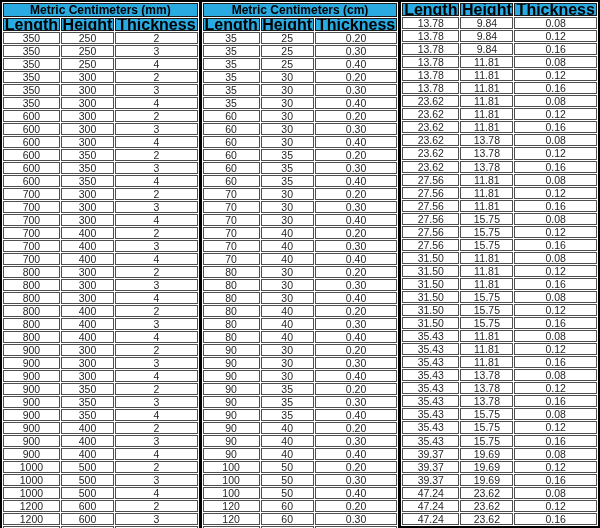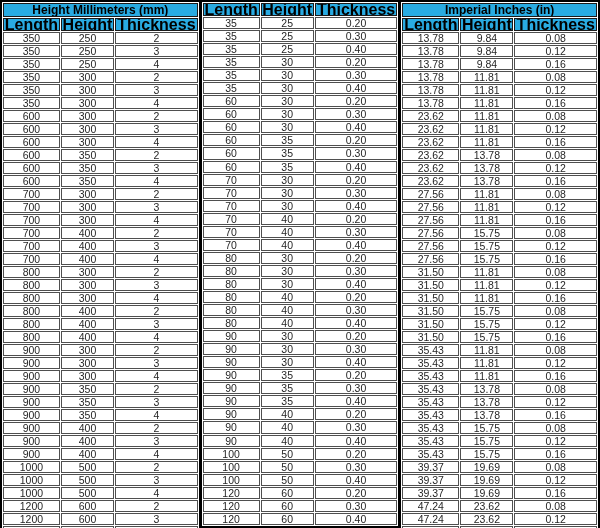--- a/index.html
+++ b/index.html
@@ -66,21 +66,21 @@
   }
 </style>
 </head>
 <body>
 
 <div class="table-wrap">
 
   <table>
     <thead>
       <tr>
-        <th class="group-title" colspan="3">Height Millimeters (mm)</th>
+        <th class="group-title" colspan="3">Metric Centimeters (mm)</th>
       </tr>
       <tr>
         <th class="col-header">Length</th>
         <th class="col-header">Height</th>
         <th class="col-header">Thickness</th>
       </tr>
     </thead>
     <tbody>
         <tr>
           <td>350</td>
@@ -269,244 +269,244 @@
         </tr>
         <tr>
           <td>1200</td>
           <td>600</td>
           <td>3</td>
         </tr>
         <tr>
           <td>1200</td>
           <td>600</td>
           <td>4</td>
+        </tr>
+      </tbody>
+  </table>
+
+  <table>
+    <thead>
+      <tr>
+        <th class="group-title" colspan="3">Metric Centimeters (cm)</th>
+      </tr>
+      <tr>
+        <th class="col-header">Length</th>
+        <th class="col-header">Height</th>
+        <th class="col-header">Thickness</th>
+      </tr>
+    </thead>
+    <tbody>
+        <tr>
+          <td>35</td>
+          <td>25</td>
+          <td>0.20</td>
+        </tr>
+        <tr>
+          <td>35</td>
+          <td>25</td>
+          <td>0.30</td>
+        </tr>
+        <tr>
+          <td>35</td>
+          <td>25</td>
+          <td>0.40</td>
+        </tr>
+        <tr>
+          <td>35</td>
+          <td>30</td>
+          <td>0.20</td>
+        </tr>
+        <tr>
+          <td>35</td>
+          <td>30</td>
+          <td>0.30</td>
+        </tr>
+        <tr>
+          <td>35</td>
+          <td>30</td>
+          <td>0.40</td>
+        </tr>
+        <tr>
+          <td>60</td>
+          <td>30</td>
+          <td>0.20</td>
+        </tr>
+        <tr>
+          <td>60</td>
+          <td>30</td>
+          <td>0.30</td>
+        </tr>
+        <tr>
+          <td>60</td>
+          <td>30</td>
+          <td>0.40</td>
+        </tr>
+        <tr>
+          <td>60</td>
+          <td>35</td>
+          <td>0.20</td>
+        </tr>
+        <tr>
+          <td>60</td>
+          <td>35</td>
+          <td>0.30</td>
+        </tr>
+        <tr>
+          <td>60</td>
+          <td>35</td>
+          <td>0.40</td>
+        </tr>
+        <tr>
+          <td>70</td>
+          <td>30</td>
+          <td>0.20</td>
+        </tr>
+        <tr>
+          <td>70</td>
+          <td>30</td>
+          <td>0.30</td>
+        </tr>
+        <tr>
+          <td>70</td>
+          <td>30</td>
+          <td>0.40</td>
+        </tr>
+        <tr>
+          <td>70</td>
+          <td>40</td>
+          <td>0.20</td>
+        </tr>
+        <tr>
+          <td>70</td>
+          <td>40</td>
+          <td>0.30</td>
+        </tr>
+        <tr>
+          <td>70</td>
+          <td>40</td>
+          <td>0.40</td>
+        </tr>
+        <tr>
+          <td>80</td>
+          <td>30</td>
+          <td>0.20</td>
+        </tr>
+        <tr>
+          <td>80</td>
+          <td>30</td>
+          <td>0.30</td>
+        </tr>
+        <tr>
+          <td>80</td>
+          <td>30</td>
+          <td>0.40</td>
+        </tr>
+        <tr>
+          <td>80</td>
+          <td>40</td>
+          <td>0.20</td>
+        </tr>
+        <tr>
+          <td>80</td>
+          <td>40</td>
+          <td>0.30</td>
+        </tr>
+        <tr>
+          <td>80</td>
+          <td>40</td>
+          <td>0.40</td>
+        </tr>
+        <tr>
+          <td>90</td>
+          <td>30</td>
+          <td>0.20</td>
+        </tr>
+        <tr>
+          <td>90</td>
+          <td>30</td>
+          <td>0.30</td>
+        </tr>
+        <tr>
+          <td>90</td>
+          <td>30</td>
+          <td>0.40</td>
+        </tr>
+        <tr>
+          <td>90</td>
+          <td>35</td>
+          <td>0.20</td>
+        </tr>
+        <tr>
+          <td>90</td>
+          <td>35</td>
+          <td>0.30</td>
+        </tr>
+        <tr>
+          <td>90</td>
+          <td>35</td>
+          <td>0.40</td>
+        </tr>
+        <tr>
+          <td>90</td>
+          <td>40</td>
+          <td>0.20</td>
+        </tr>
+        <tr>
+          <td>90</td>
+          <td>40</td>
+          <td>0.30</td>
+        </tr>
+        <tr>
+          <td>90</td>
+          <td>40</td>
+          <td>0.40</td>
+        </tr>
+        <tr>
+          <td>100</td>
+          <td>50</td>
+          <td>0.20</td>
+        </tr>
+        <tr>
+          <td>100</td>
+          <td>50</td>
+          <td>0.30</td>
+        </tr>
+        <tr>
+          <td>100</td>
+          <td>50</td>
+          <td>0.40</td>
+        </tr>
+        <tr>
+          <td>120</td>
+          <td>60</td>
+          <td>0.20</td>
+        </tr>
+        <tr>
+          <td>120</td>
+          <td>60</td>
+          <td>0.30</td>
+        </tr>
+        <tr>
+          <td>120</td>
+          <td>60</td>
+          <td>0.40</td>
         </tr>
       </tbody>
   </table>
 
   <table>
     <thead>
       <tr>
         <th class="col-header">Length</th>
         <th class="col-header">Height</th>
         <th class="col-header">Thickness</th>
       </tr>
     </thead>
     <tbody>
         <tr>
-          <td>35</td>
-          <td>25</td>
-          <td>0.20</td>
-        </tr>
-        <tr>
-          <td>35</td>
-          <td>25</td>
-          <td>0.30</td>
-        </tr>
-        <tr>
-          <td>35</td>
-          <td>25</td>
-          <td>0.40</td>
-        </tr>
-        <tr>
-          <td>35</td>
-          <td>30</td>
-          <td>0.20</td>
-        </tr>
-        <tr>
-          <td>35</td>
-          <td>30</td>
-          <td>0.30</td>
-        </tr>
-        <tr>
-          <td>35</td>
-          <td>30</td>
-          <td>0.40</td>
-        </tr>
-        <tr>
-          <td>60</td>
-          <td>30</td>
-          <td>0.20</td>
-        </tr>
-        <tr>
-          <td>60</td>
-          <td>30</td>
-          <td>0.30</td>
-        </tr>
-        <tr>
-          <td>60</td>
-          <td>30</td>
-          <td>0.40</td>
-        </tr>
-        <tr>
-          <td>60</td>
-          <td>35</td>
-          <td>0.20</td>
-        </tr>
-        <tr>
-          <td>60</td>
-          <td>35</td>
-          <td>0.30</td>
-        </tr>
-        <tr>
-          <td>60</td>
-          <td>35</td>
-          <td>0.40</td>
-        </tr>
-        <tr>
-          <td>70</td>
-          <td>30</td>
-          <td>0.20</td>
-        </tr>
-        <tr>
-          <td>70</td>
-          <td>30</td>
-          <td>0.30</td>
-        </tr>
-        <tr>
-          <td>70</td>
-          <td>30</td>
-          <td>0.40</td>
-        </tr>
-        <tr>
-          <td>70</td>
-          <td>40</td>
-          <td>0.20</td>
-        </tr>
-        <tr>
-          <td>70</td>
-          <td>40</td>
-          <td>0.30</td>
-        </tr>
-        <tr>
-          <td>70</td>
-          <td>40</td>
-          <td>0.40</td>
-        </tr>
-        <tr>
-          <td>80</td>
-          <td>30</td>
-          <td>0.20</td>
-        </tr>
-        <tr>
-          <td>80</td>
-          <td>30</td>
-          <td>0.30</td>
-        </tr>
-        <tr>
-          <td>80</td>
-          <td>30</td>
-          <td>0.40</td>
-        </tr>
-        <tr>
-          <td>80</td>
-          <td>40</td>
-          <td>0.20</td>
-        </tr>
-        <tr>
-          <td>80</td>
-          <td>40</td>
-          <td>0.30</td>
-        </tr>
-        <tr>
-          <td>80</td>
-          <td>40</td>
-          <td>0.40</td>
-        </tr>
-        <tr>
-          <td>90</td>
-          <td>30</td>
-          <td>0.20</td>
-        </tr>
-        <tr>
-          <td>90</td>
-          <td>30</td>
-          <td>0.30</td>
-        </tr>
-        <tr>
-          <td>90</td>
-          <td>30</td>
-          <td>0.40</td>
-        </tr>
-        <tr>
-          <td>90</td>
-          <td>35</td>
-          <td>0.20</td>
-        </tr>
-        <tr>
-          <td>90</td>
-          <td>35</td>
-          <td>0.30</td>
-        </tr>
-        <tr>
-          <td>90</td>
-          <td>35</td>
-          <td>0.40</td>
-        </tr>
-        <tr>
-          <td>90</td>
-          <td>40</td>
-          <td>0.20</td>
-        </tr>
-        <tr>
-          <td>90</td>
-          <td>40</td>
-          <td>0.30</td>
-        </tr>
-        <tr>
-          <td>90</td>
-          <td>40</td>
-          <td>0.40</td>
-        </tr>
-        <tr>
-          <td>100</td>
-          <td>50</td>
-          <td>0.20</td>
-        </tr>
-        <tr>
-          <td>100</td>
-          <td>50</td>
-          <td>0.30</td>
-        </tr>
-        <tr>
-          <td>100</td>
-          <td>50</td>
-          <td>0.40</td>
-        </tr>
-        <tr>
-          <td>120</td>
-          <td>60</td>
-          <td>0.20</td>
-        </tr>
-        <tr>
-          <td>120</td>
-          <td>60</td>
-          <td>0.30</td>
-        </tr>
-        <tr>
-          <td>120</td>
-          <td>60</td>
-          <td>0.40</td>
-        </tr>
-      </tbody>
-  </table>
-
-  <table>
-    <thead>
-      <tr>
-        <th class="group-title" colspan="3">Imperial Inches (in)</th>
-      </tr>
-      <tr>
-        <th class="col-header">Length</th>
-        <th class="col-header">Height</th>
-        <th class="col-header">Thickness</th>
-      </tr>
-    </thead>
-    <tbody>
-        <tr>
           <td>13.78</td>
           <td>9.84</td>
           <td>0.08</td>
         </tr>
         <tr>
           <td>13.78</td>
           <td>9.84</td>
           <td>0.12</td>
         </tr>
         <tr>

